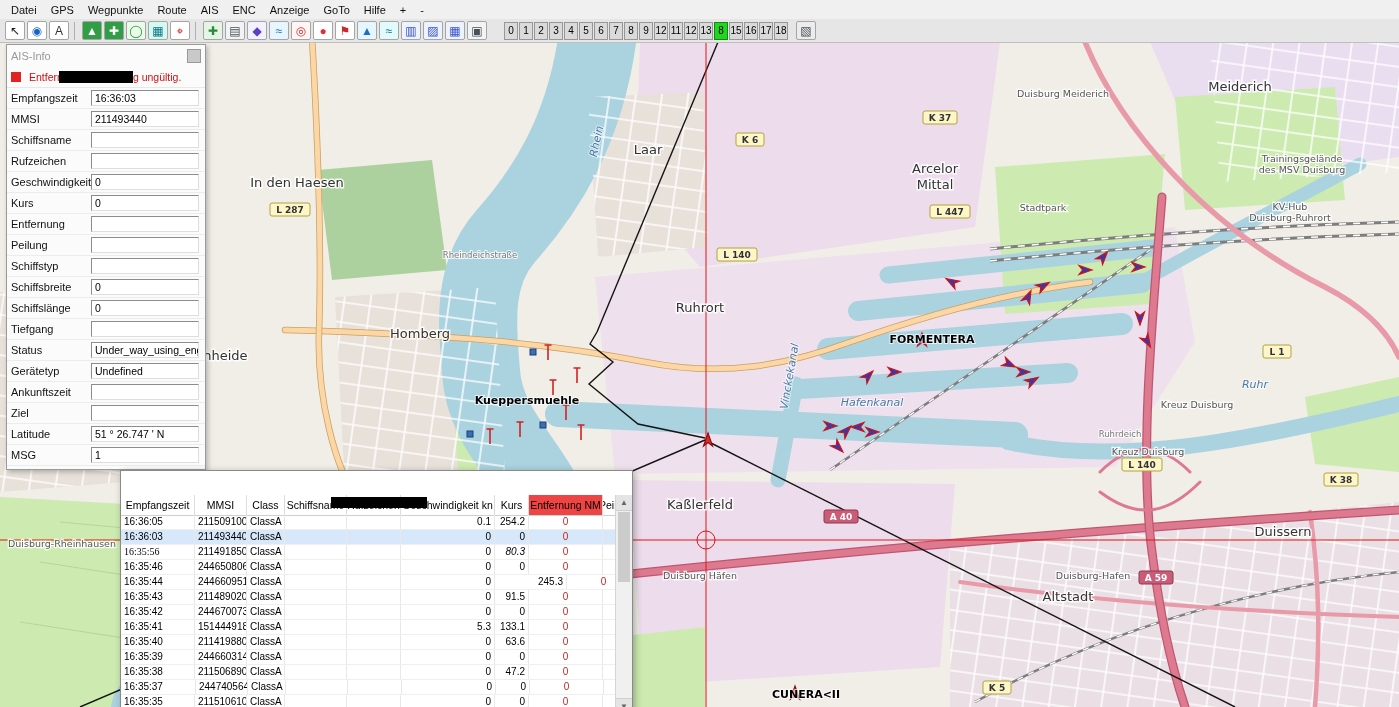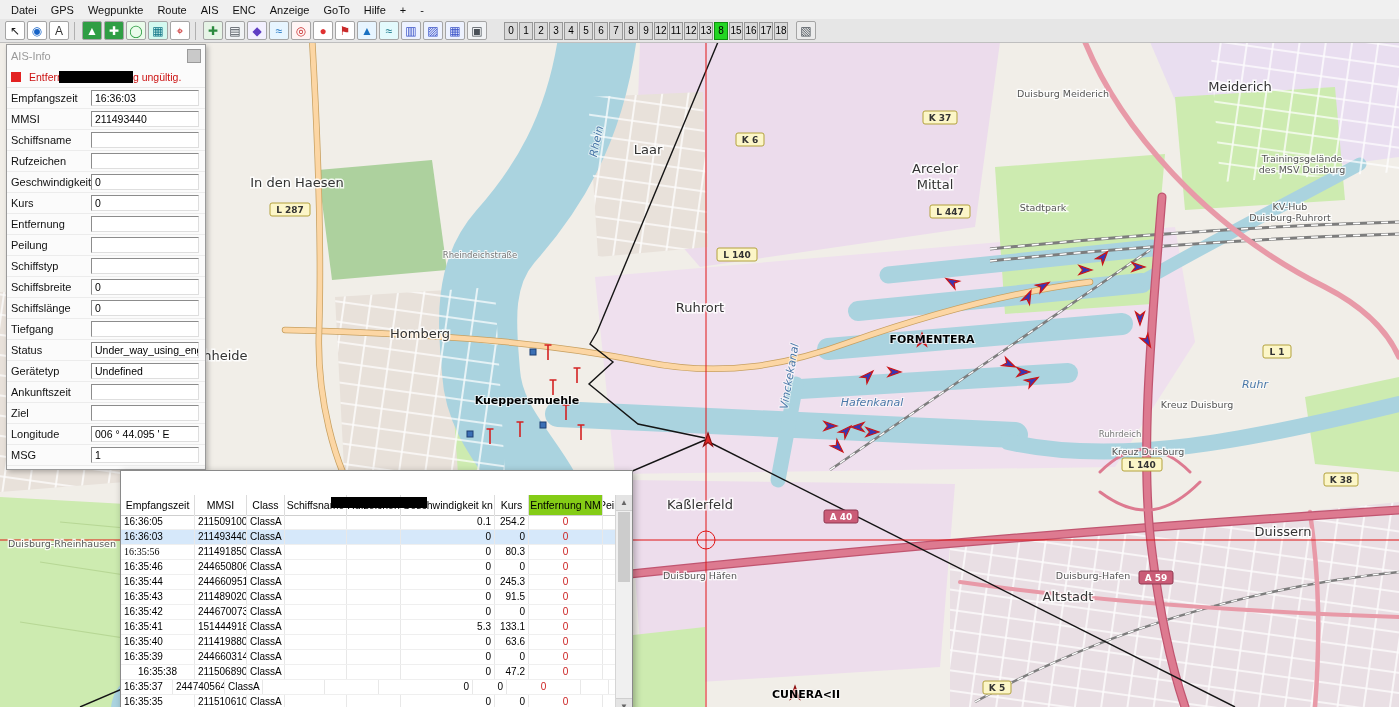--- a/index.html
+++ b/index.html
@@ -62,21 +62,21 @@
   .tw-titlebar{height:24px;display:flex;align-items:center;background:#fff;
                border-bottom:1px solid #e2e2e2;padding:0 4px}
   .tw-icon{width:15px;height:13px;margin-right:6px;border:1px solid #666;
            background:linear-gradient(180deg,#d03030 0 50%,#2a3ab0 50% 100%);flex:none}
   .tw-title{font-size:11px;color:#222;flex:1;white-space:nowrap;overflow:hidden}
   .tw-btn{width:36px;text-align:center;font-size:12px;color:#333;cursor:default}
   .tw-header{position:absolute;top:24px;left:0;right:16px;height:20px;display:flex;
              background:#fff;border-bottom:1px solid #cfcfcf;font-size:10.5px;overflow:hidden}
   .hc{border-right:1px solid #dcdcdc;display:flex;align-items:center;justify-content:center;
       overflow:hidden;white-space:nowrap;box-sizing:border-box;flex:none}
-  .hc.sel{background:#84cc16}
+  .hc.sel{background:#ef4444}
   .tw-rows{position:absolute;top:44px;bottom:0;left:0;right:16px;overflow:hidden;font-size:10px}
   .trw{display:flex;height:14px;border-bottom:1px solid #efefef}
   .trw.sel{background:#d6e8fa}
   .tc{border-right:1px solid #e8e8e8;padding:0 3px;line-height:14px;overflow:hidden;
       white-space:nowrap;box-sizing:border-box;flex:none}
   .tc.r{text-align:right}.tc.c{text-align:center}.tc.red{color:#cc2222}
   .tw-scroll{position:absolute;top:24px;right:0;width:16px;bottom:0;background:#f0f0f0;
              border-left:1px solid #d5d5d5}
   .tw-scroll-up,.tw-scroll-dn{height:15px;font-size:8px;text-align:center;color:#666;
              line-height:15px;background:#e4e4e4}
@@ -429,22 +429,22 @@
         </div>
         <div class="ai-row">
           <div class="ai-label">Ankunftszeit</div>
           <div class="ai-val"></div>
         </div>
         <div class="ai-row">
           <div class="ai-label">Ziel</div>
           <div class="ai-val"></div>
         </div>
         <div class="ai-row">
-          <div class="ai-label">Longitude</div>
-          <div class="ai-val">006 ° 44.095 ' E</div>
+          <div class="ai-label">Latitude</div>
+          <div class="ai-val">51 ° 26.747 ' N</div>
         </div>
         <div class="ai-row">
           <div class="ai-label">MSG</div>
           <div class="ai-val">1</div>
         </div>
       </div>
   </div>
 
   <div class="ais-table">
     <div class="tw-header" id="tw-header">
@@ -481,21 +481,21 @@
           <div class="tc c red" style="width: 74px;">0</div>
           <div class="tc" style="width: 28px;"></div>
         </div>
         <div class="trw">
           <div class="tc" style="width: 74px; font-family: Liberation Serif, serif;">16:35:56</div>
           <div class="tc r" style="width: 52px;">211491850</div>
           <div class="tc" style="width: 38px;">ClassA</div>
           <div class="tc" style="width: 62px;"></div>
           <div class="tc" style="width: 54px;"></div>
           <div class="tc r" style="width: 94px;">0</div>
-          <div class="tc r" style="width: 34px;">80.3</div>
+          <div class="tc r" style="width: 34px; font-style: italic;">80.3</div>
           <div class="tc c red" style="width: 74px;">0</div>
           <div class="tc" style="width: 28px;"></div>
         </div>
         <div class="trw">
           <div class="tc" style="width: 74px;">16:35:46</div>
           <div class="tc r" style="width: 52px;">244650806</div>
           <div class="tc" style="width: 38px;">ClassA</div>
           <div class="tc" style="width: 62px;"></div>
           <div class="tc" style="width: 54px;"></div>
           <div class="tc r" style="width: 94px;">0</div>
@@ -503,21 +503,21 @@
           <div class="tc c red" style="width: 74px;">0</div>
           <div class="tc" style="width: 28px;"></div>
         </div>
         <div class="trw">
           <div class="tc" style="width: 74px;">16:35:44</div>
           <div class="tc r" style="width: 52px;">244660951</div>
           <div class="tc" style="width: 38px;">ClassA</div>
           <div class="tc" style="width: 62px;"></div>
           <div class="tc" style="width: 54px;"></div>
           <div class="tc r" style="width: 94px;">0</div>
-          <div class="tc r" style="width: 34px;">245.3</div>
+          <div class="tc r" style="width: 34px; margin-left: 38px;">245.3</div>
           <div class="tc c red" style="width: 74px;">0</div>
           <div class="tc" style="width: 28px;"></div>
         </div>
         <div class="trw">
           <div class="tc" style="width: 74px;">16:35:43</div>
           <div class="tc r" style="width: 52px;">211489020</div>
           <div class="tc" style="width: 38px;">ClassA</div>
           <div class="tc" style="width: 62px;"></div>
           <div class="tc" style="width: 54px;"></div>
           <div class="tc r" style="width: 94px;">0</div>
@@ -563,32 +563,32 @@
           <div class="tc r" style="width: 52px;">244660314</div>
           <div class="tc" style="width: 38px;">ClassA</div>
           <div class="tc" style="width: 62px;"></div>
           <div class="tc" style="width: 54px;"></div>
           <div class="tc r" style="width: 94px;">0</div>
           <div class="tc r" style="width: 34px;">0</div>
           <div class="tc c red" style="width: 74px;">0</div>
           <div class="tc" style="width: 28px;"></div>
         </div>
         <div class="trw">
-          <div class="tc" style="width: 74px; text-align: center;">16:35:38</div>
+          <div class="tc" style="width: 74px;">16:35:38</div>
           <div class="tc r" style="width: 52px;">211506890</div>
           <div class="tc" style="width: 38px;">ClassA</div>
           <div class="tc" style="width: 62px;"></div>
           <div class="tc" style="width: 54px;"></div>
           <div class="tc r" style="width: 94px;">0</div>
           <div class="tc r" style="width: 34px;">47.2</div>
           <div class="tc c red" style="width: 74px;">0</div>
           <div class="tc" style="width: 28px;"></div>
         </div>
         <div class="trw">
-          <div class="tc" style="width: 52px;">16:35:37</div>
+          <div class="tc" style="width: 75px;">16:35:37</div>
           <div class="tc r" style="width: 52px;">244740564</div>
           <div class="tc" style="width: 38px;">ClassA</div>
           <div class="tc" style="width: 62px;"></div>
           <div class="tc" style="width: 54px;"></div>
           <div class="tc r" style="width: 94px;">0</div>
           <div class="tc r" style="width: 34px;">0</div>
           <div class="tc c red" style="width: 74px;">0</div>
           <div class="tc" style="width: 28px;"></div>
         </div>
         <div class="trw">

